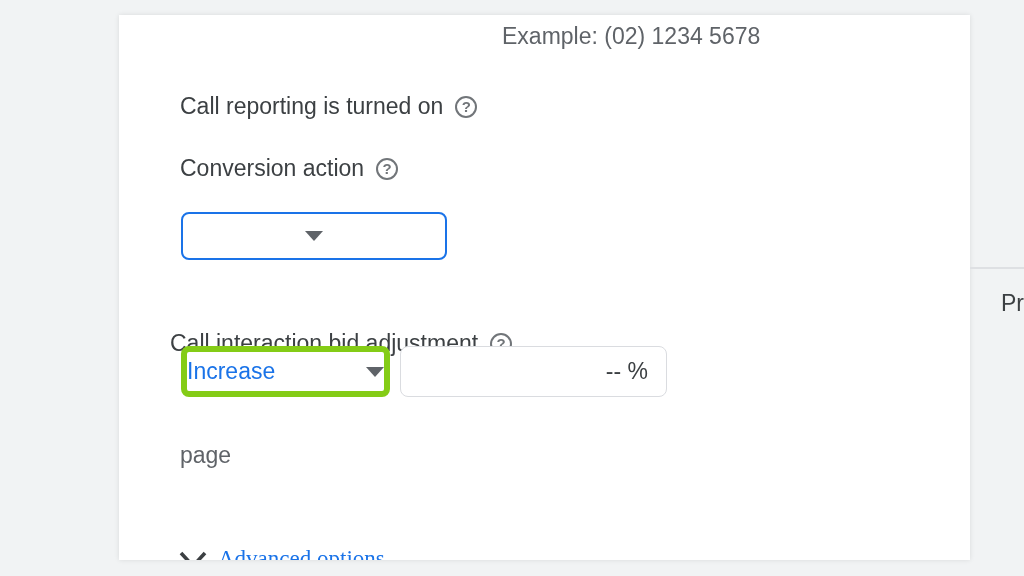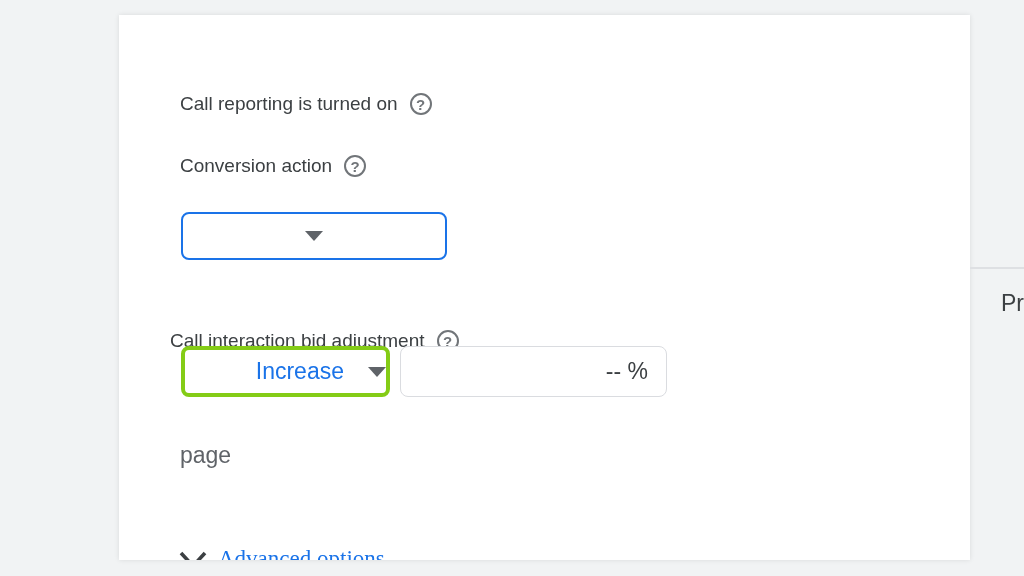--- a/index.html
+++ b/index.html
@@ -26,21 +26,21 @@
     color: #5f6368;
     white-space: nowrap;
   }
   .label-row {
     display: flex;
     align-items: center;
     gap: 12px;
     white-space: nowrap;
   }
   .label-text {
-    font-size: 19px;
+    font-size: 23px;
     color: #3c4043;
   }
   .help-icon {
     width: 22px; height: 22px;
     border: 2px solid #717579;
     border-radius: 50%;
     color: #717579;
     font-size: 15px;
     font-weight: bold;
     display: inline-flex;
@@ -75,29 +75,28 @@
   .caret-down {
     width: 0; height: 0;
     border-left: 9px solid transparent;
     border-right: 9px solid transparent;
     border-top: 10px solid #5f6368;
     flex: 0 0 auto;
   }
   .inc-dropdown {
     left: 62px; top: 331px;
     width: 209px; height: 51px;
-    border: 4px solid #84cc16;
+    border: 6px solid #84cc16;
     border-radius: 8px;
     background: #ffffff;
     display: flex;
     align-items: center;
-    justify-content: flex-end;
+    justify-content: space-between;
     gap: 24px;
     cursor: pointer;
-    padding-left: 32px;
   }
   .inc-dropdown .dd-value {
     font-size: 23px;
     color: #1a73e8;
     white-space: nowrap;
   }
   .bid-input {
     left: 281px; top: 331px;
     width: 267px; height: 51px;
     border: 1px solid #dadce0;
@@ -144,20 +143,21 @@
     font-size: 23px;
     color: #3c4043;
     white-space: nowrap;
   }
 </style>
 </head>
 <body>
 
 <div class="card">
 
+  <div class="abs hint-text">Example: (02) 1234 5678</div>
 
   <div class="abs label-row row-call-reporting">
     <span class="label-text">Call reporting is turned on</span>
     <span class="help-icon">?</span>
   </div>
 
   <div class="abs label-row row-conversion">
     <span class="label-text">Conversion action</span>
     <span class="help-icon">?</span>
   </div>

